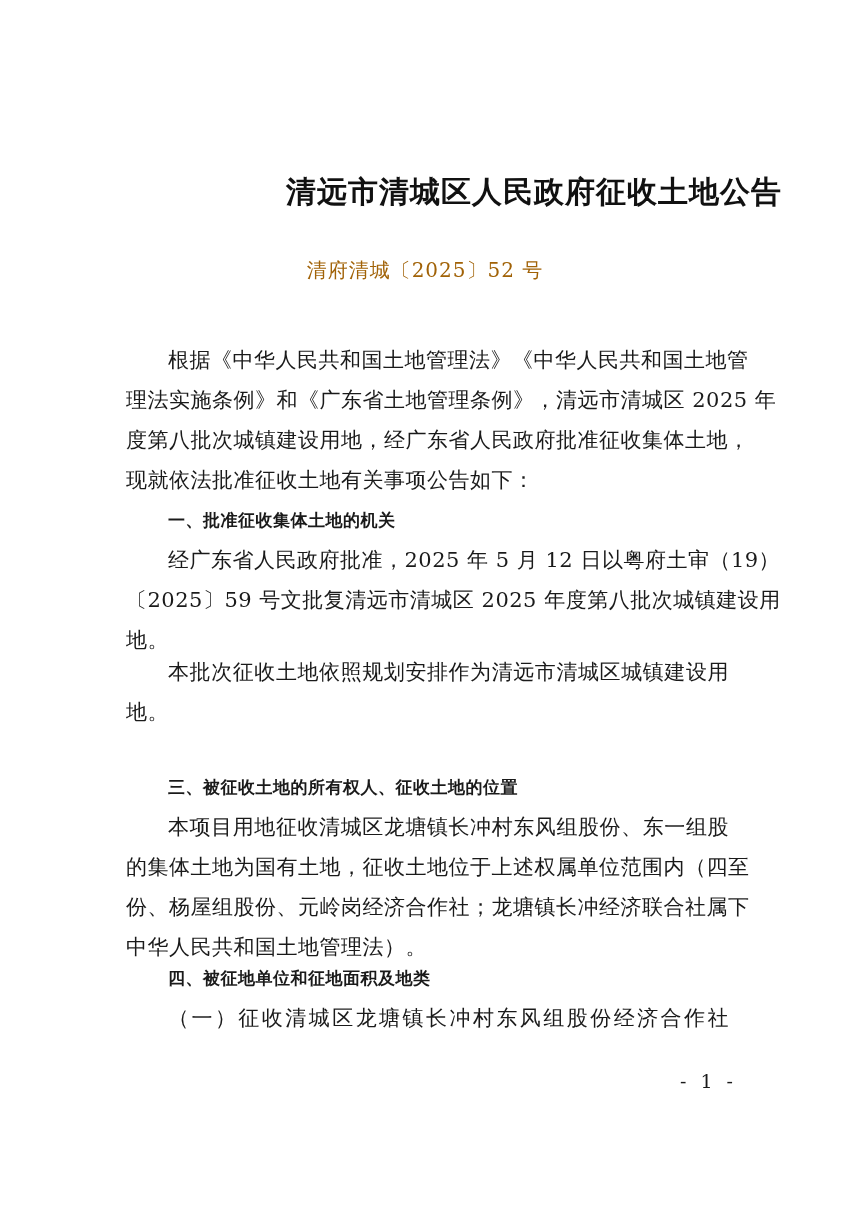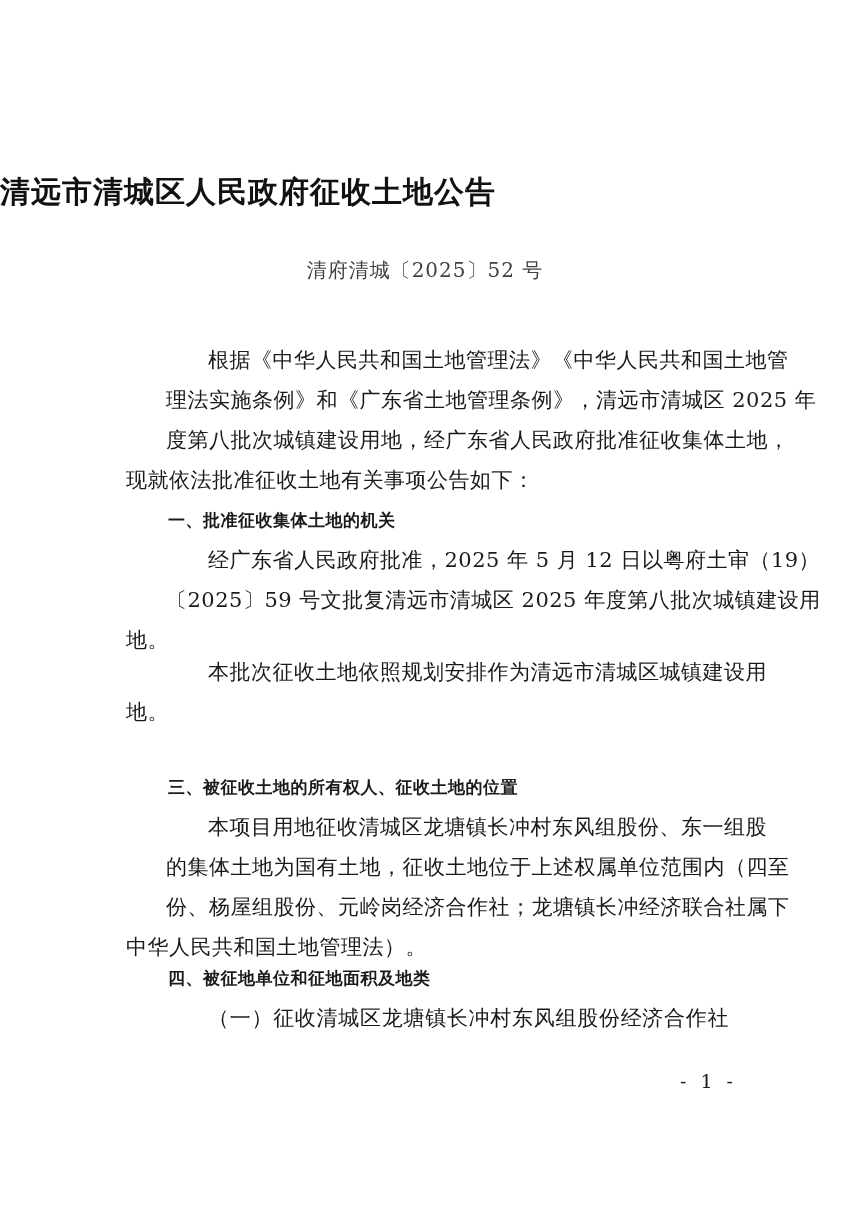--- a/index.html
+++ b/index.html
@@ -20,36 +20,36 @@
       left: 0; top: 0;
       width: 850px;
       height: 1222px;
       background: #ffffff;
     }
     .title {
       position: absolute;
       top: 172px;
       left: 0;
       width: 782px;
-      text-align: left;
+      text-align: right;
       font-family: "DejaVu Serif", "Liberation Serif", serif;
       font-weight: bold;
       font-size: 30px;
       letter-spacing: 1px;
       color: #111;
     }
     .docno {
       position: absolute;
       top: 257px;
       left: 0;
       width: 850px;
       text-align: center;
       font-size: 20px;
       letter-spacing: 1px;
-      color: #404040;
+      color: #a16207;
     }
     .body-text {
       position: absolute;
       left: 126px;
       width: 603px;
       font-size: 21px;
       line-height: 40px;
       letter-spacing: 0.5px;
       text-align: justify;
       text-align-last: left;
@@ -57,21 +57,20 @@
     }
     .line {
       display: block;
       height: 40px;
       white-space: nowrap;
       overflow: visible;
     }
     .line.justify {
       text-align: justify;
       text-align-last: justify;
-      margin-left: 40px;
     }
     .indent { padding-left: 42px; }
     .heading {
       font-family: "DejaVu Sans", "Liberation Sans", sans-serif;
       font-weight: bold;
       font-size: 17px;
     }
     .page-number {
       position: absolute;
       top: 1070px;

